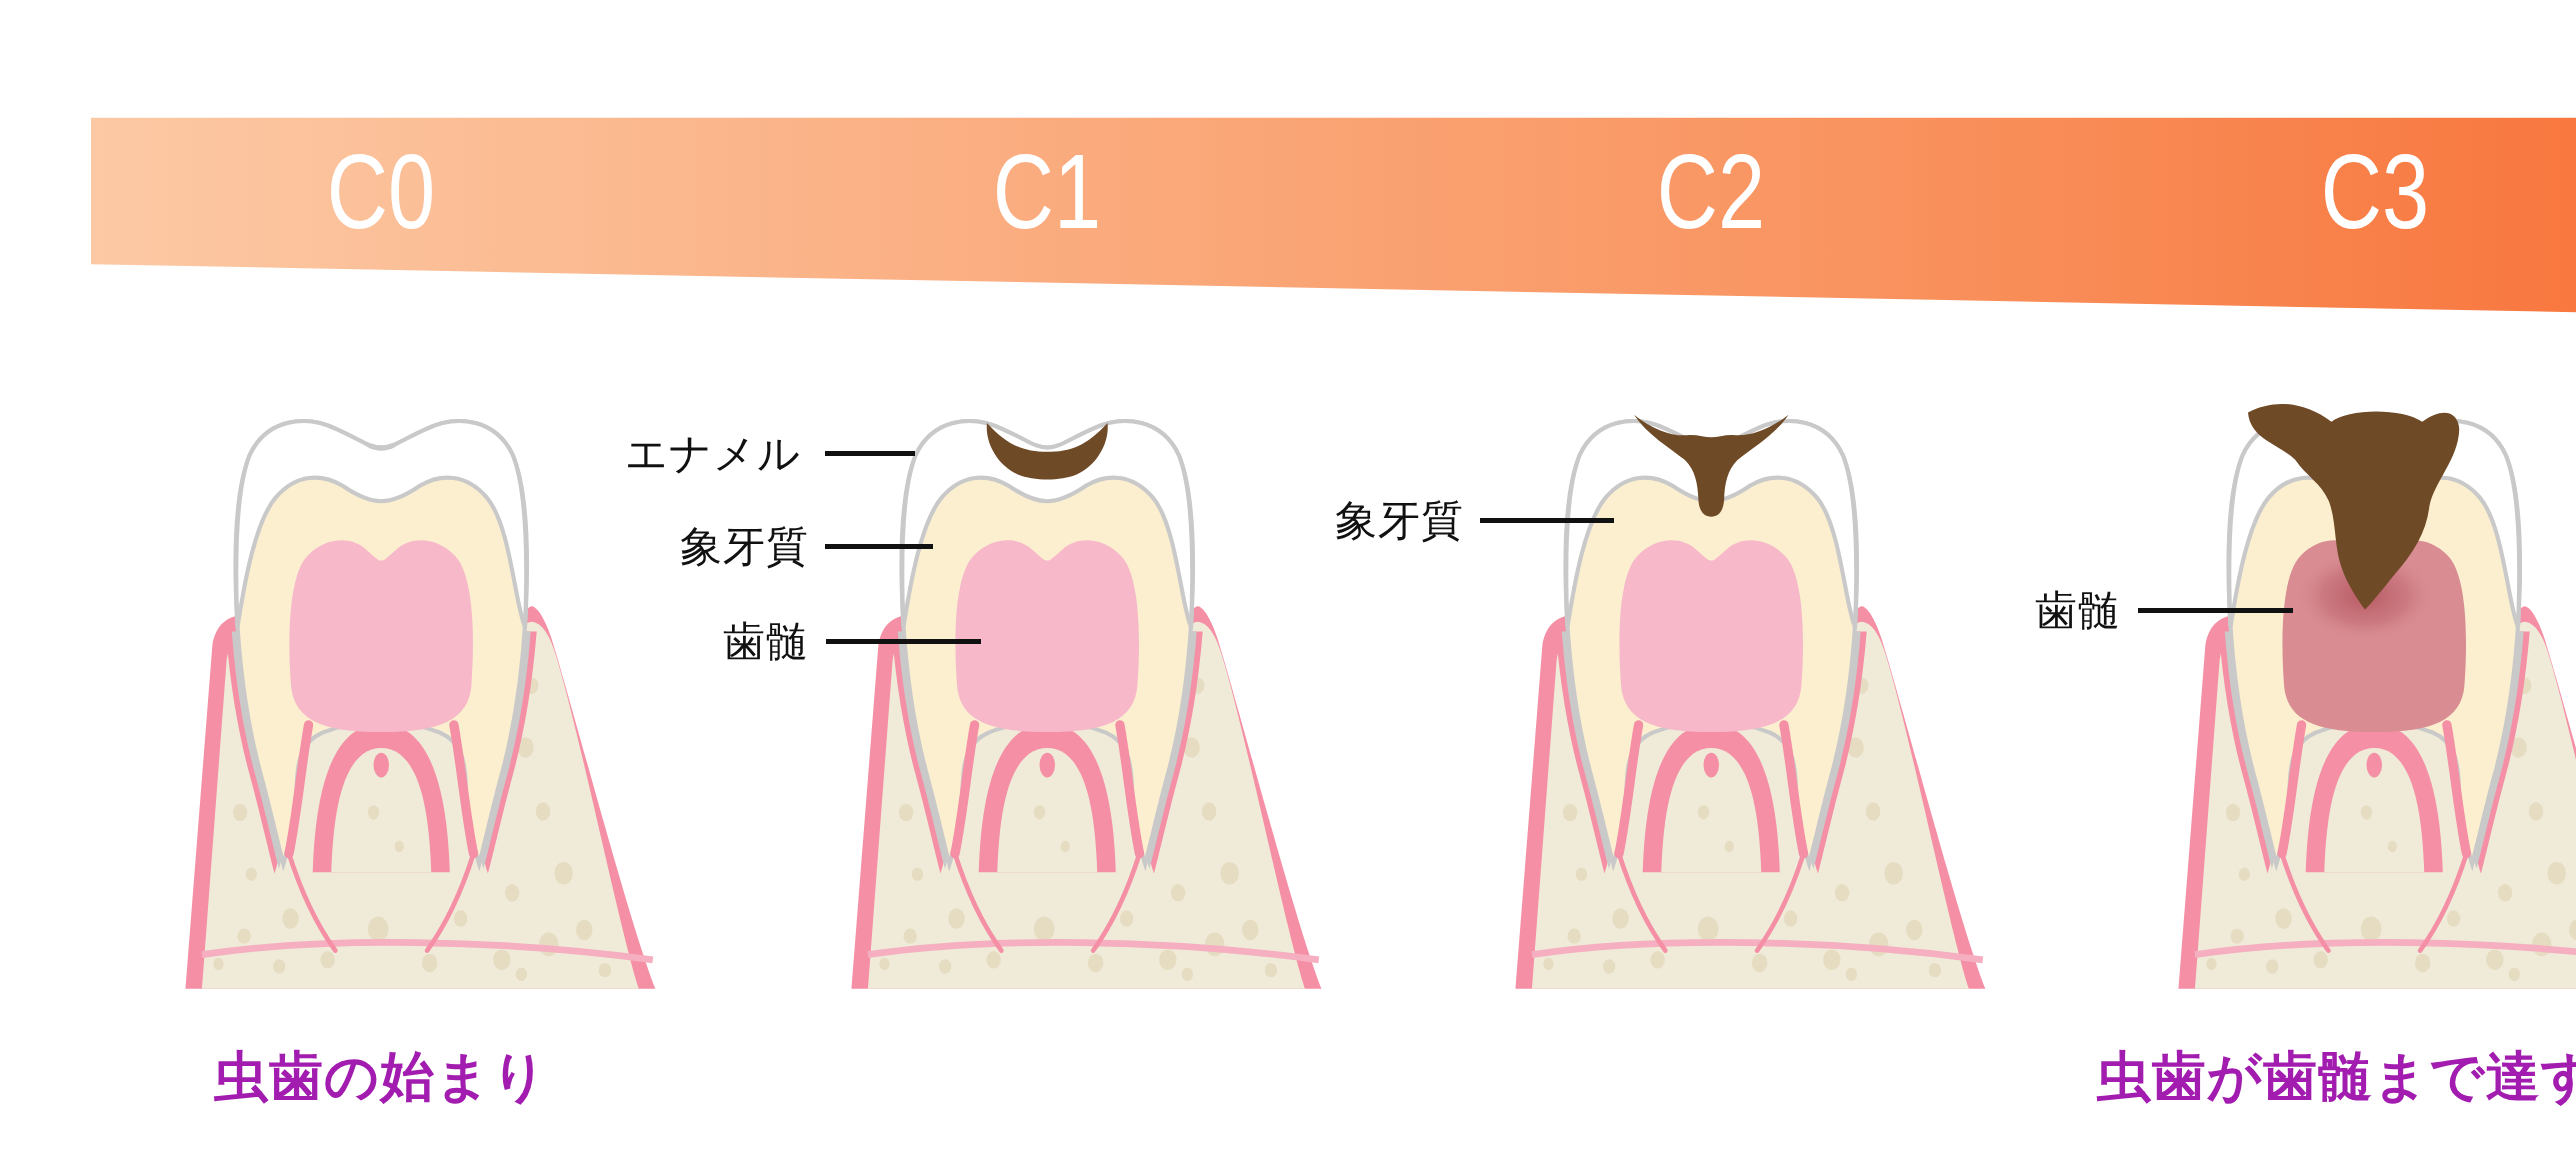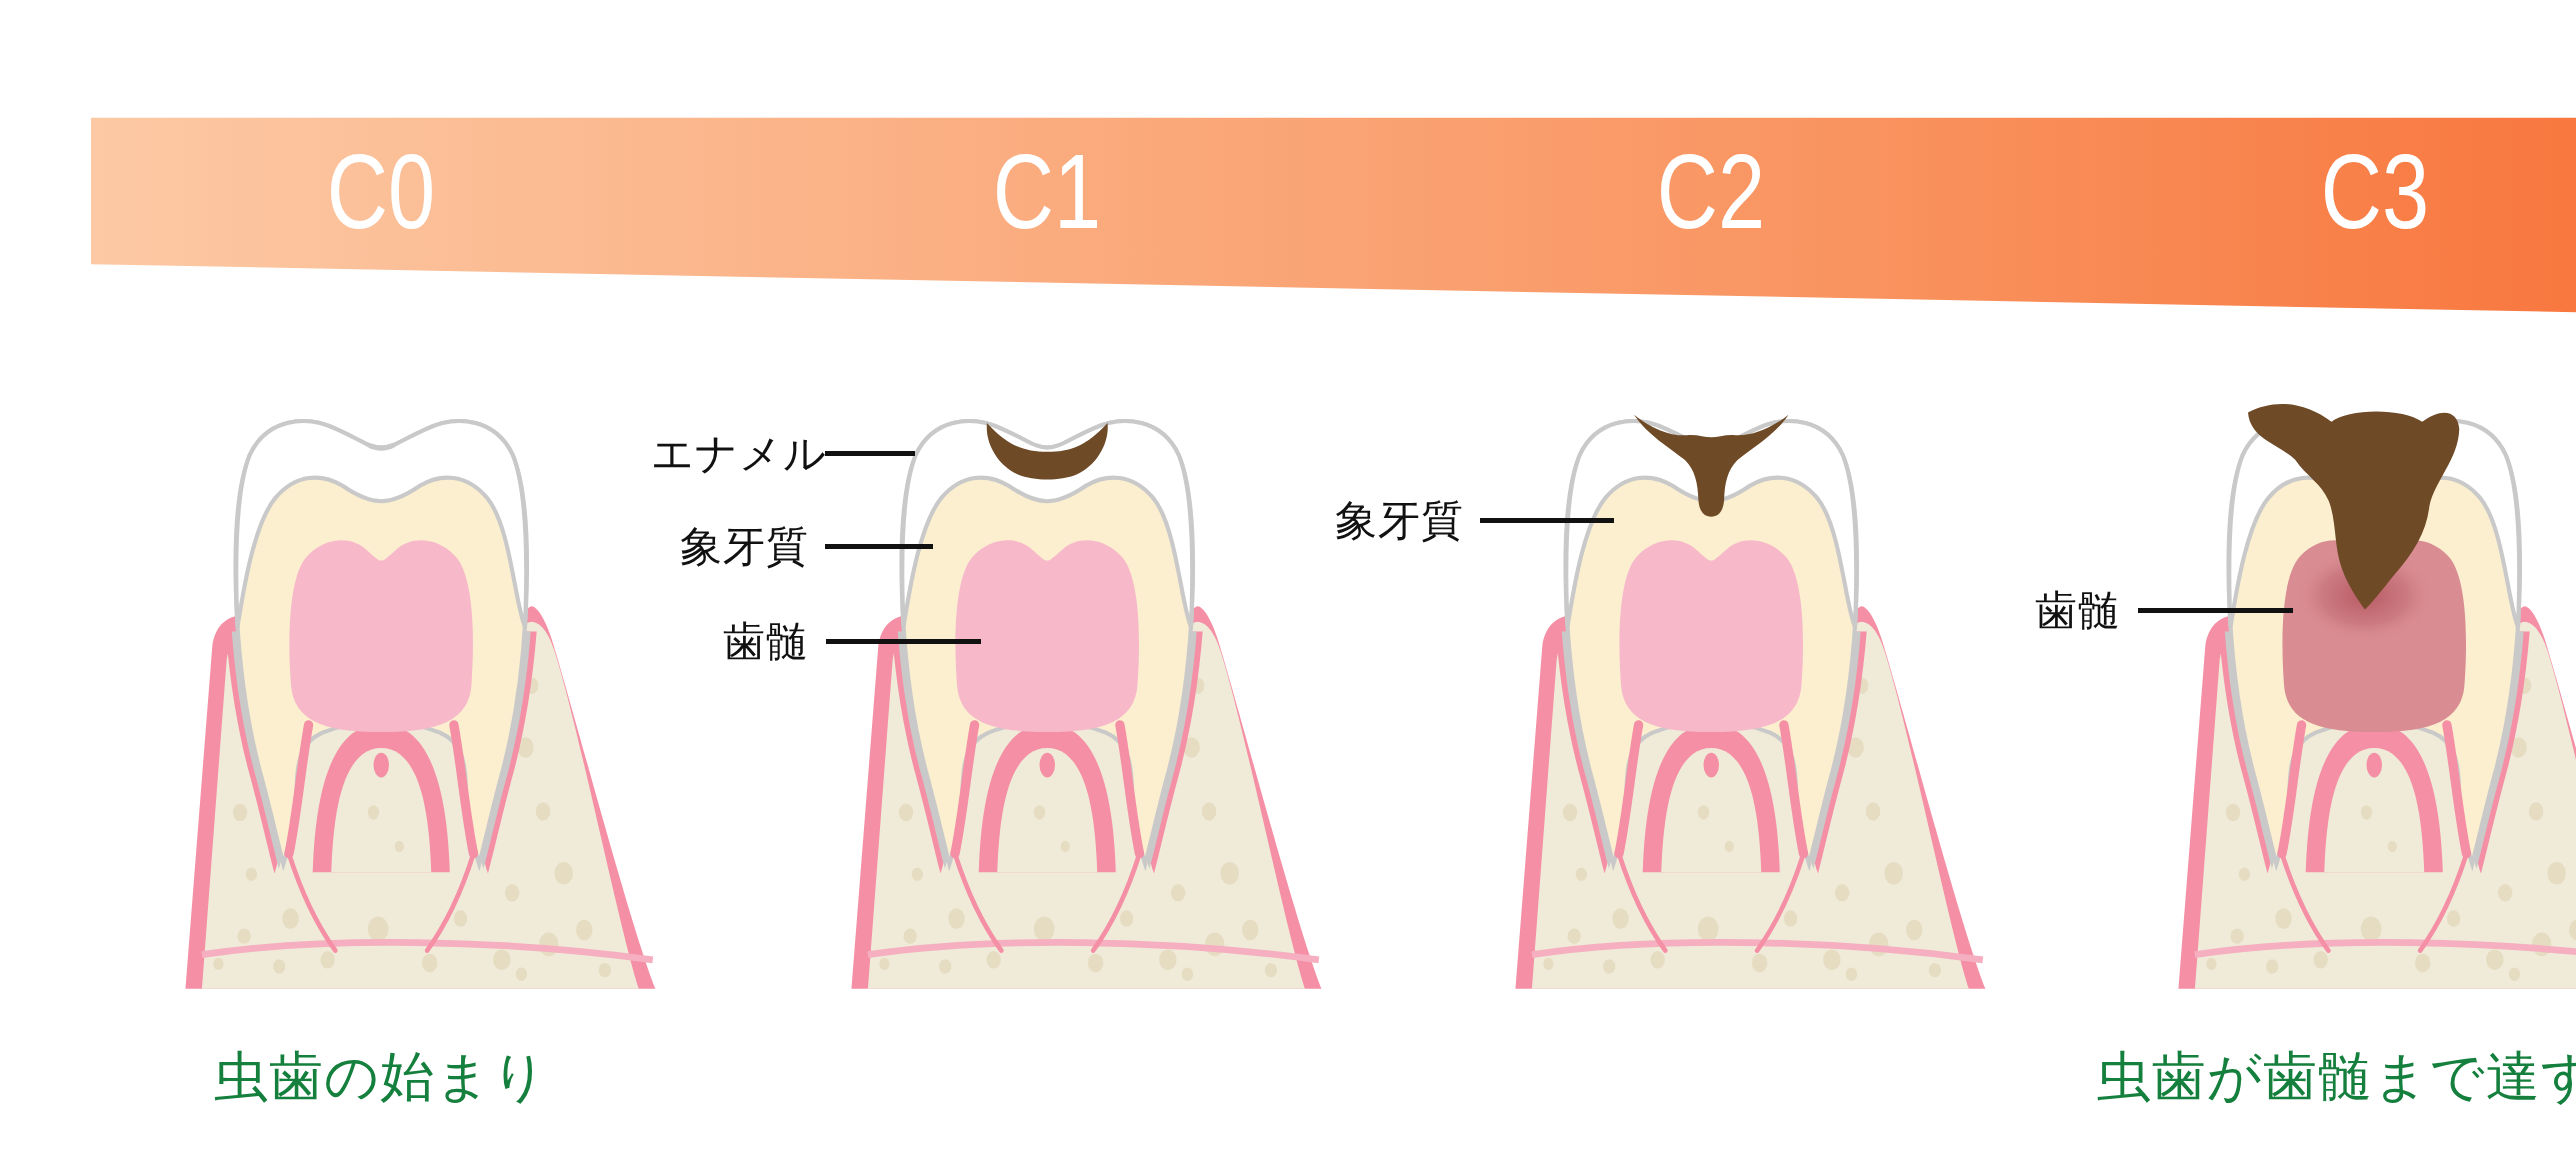--- a/index.html
+++ b/index.html
@@ -19,21 +19,21 @@
     transform:scaleX(0.8);
   }
 
   
   .stage{position:absolute;top:397px;}
   .stage svg{display:block;}
 
   
   .caption{
     position:absolute;top:1045px;width:670px;height:67px;
-    font-size:54px;font-weight:400;color:#15803d;text-align:center;line-height:62px;
+    font-size:54px;font-weight:700;color:#a21caf;text-align:center;line-height:62px;
     letter-spacing:1px;
   }
 
   
   .anno{
     position:absolute;width:319px;height:57px;line-height:57px;
     font-size:42px;font-weight:500;color:#111111;text-align:right;letter-spacing:1px;
   }
   .leader{position:absolute;height:4.6px;background:#111111;}
 </style>
@@ -243,21 +243,21 @@
         <use href="#p-sil" fill="#FBEFCF" stroke="#C9C9C9" stroke-width="8"></use>
         <use href="#g-canals" color="#F58FA5"></use>
         <use href="#p-pulp" fill="#D98D93"></use>
         <use href="#p-cap" fill="#FFFFFF" stroke="#C9C9C9" stroke-width="8"></use>
         <ellipse cx="467" cy="385" rx="138" ry="92" fill="url(#gHalo)"></ellipse>
         <use href="#p-decay3" fill="#6F4A26"></use>
       </g>
     </svg>
   </div>
 
-  <div class="anno" style="left:508px;top:425px">エナメル</div>
+  <div class="anno" style="left:482px;top:425px">エナメル</div>
   <div class="leader" style="left:825px;top:451px;width:90px"></div>
 
   <div class="anno" style="left:490px;top:518px">象牙質</div>
   <div class="leader" style="left:825px;top:544px;width:108px"></div>
 
   <div class="anno" style="left:490px;top:613px">歯髄</div>
   <div class="leader" style="left:826px;top:639px;width:155px"></div>
 
   <div class="anno" style="left:1145px;top:492px">象牙質</div>
   <div class="leader" style="left:1480px;top:518px;width:134px"></div>

